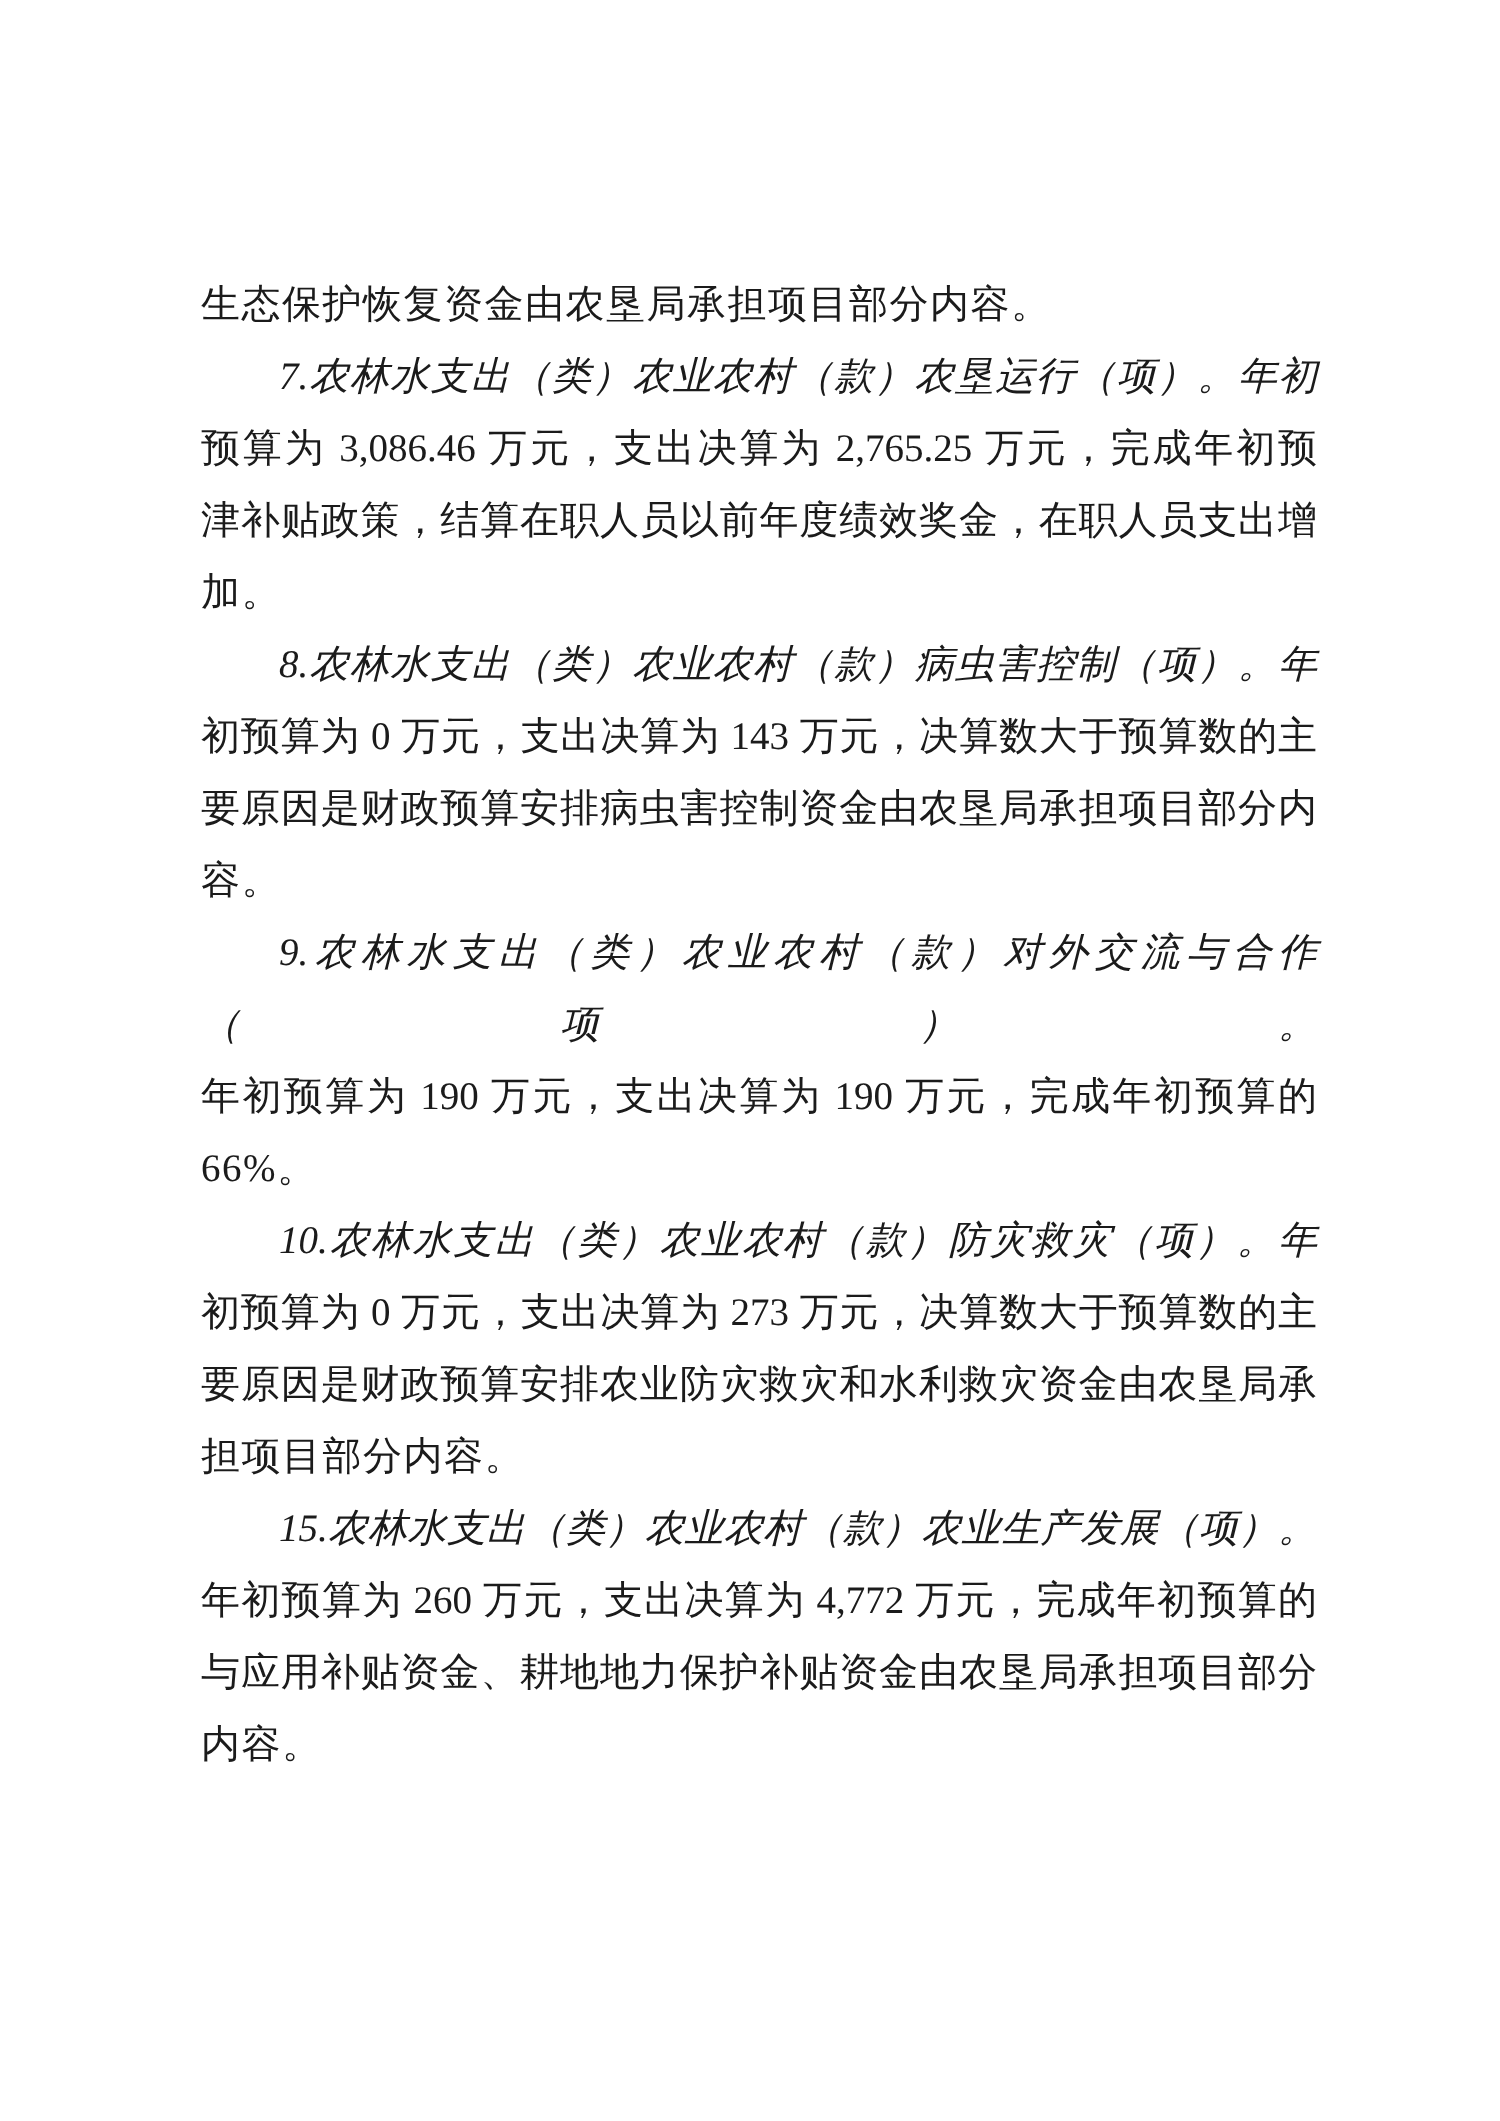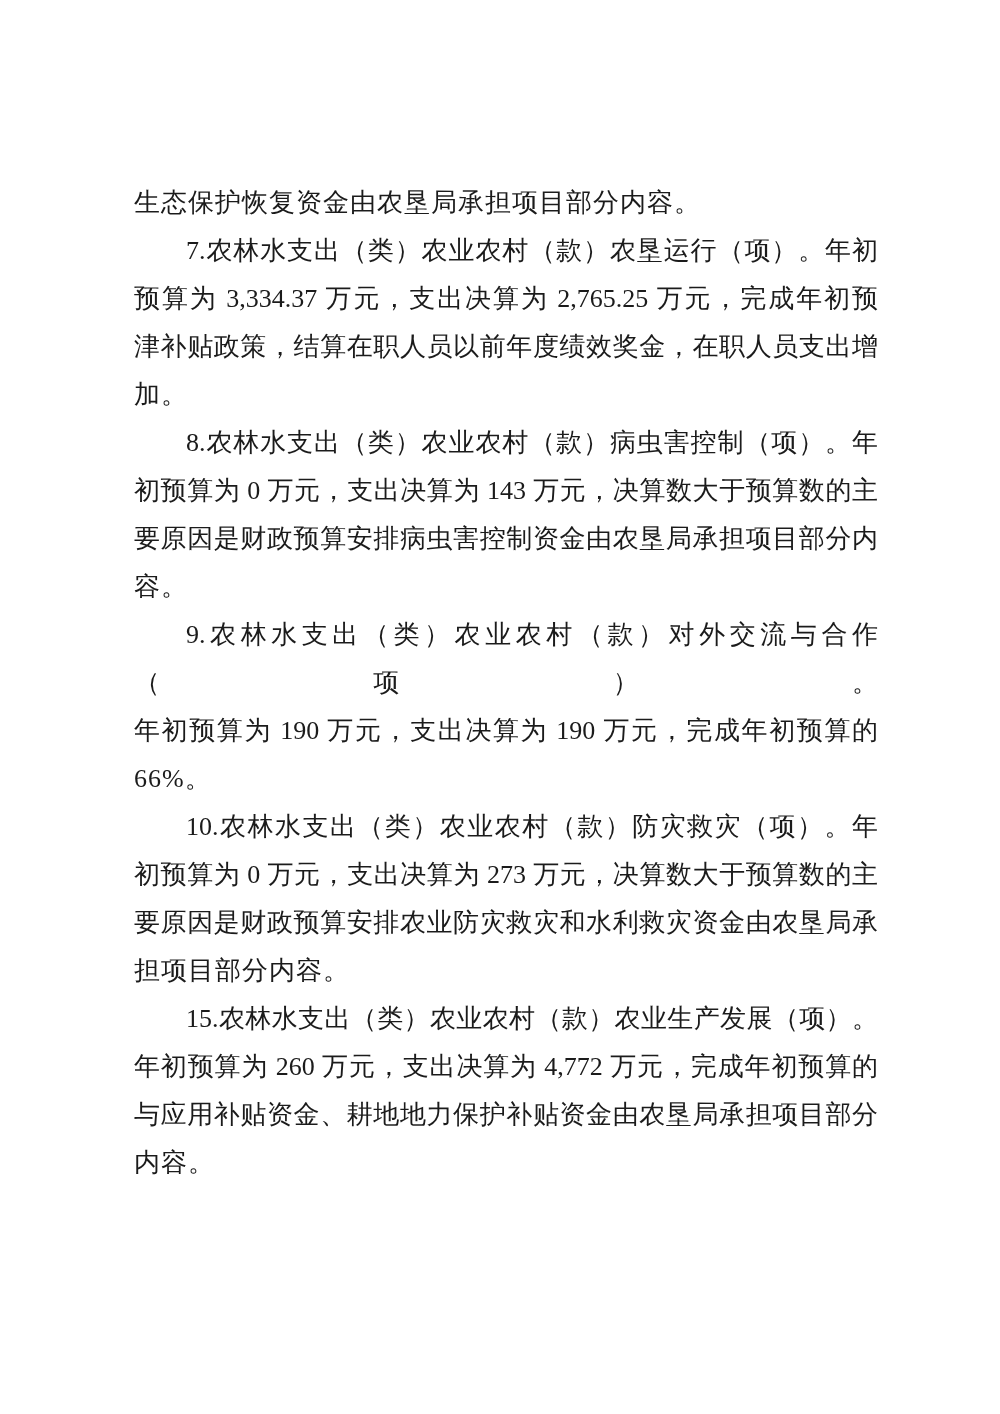--- a/index.html
+++ b/index.html
@@ -35,20 +35,21 @@
   }
   
   .line.fill {
     white-space: normal;
     text-align: justify;
     text-align-last: justify;
     letter-spacing: 0;
   }
   .line.indent {
     text-indent: 2em;
+    font-style: italic;
   }
   .page-number {
     position: absolute;
     top: 1244px;
     right: 128px;
     font-size: 24px;
     line-height: 30px;
     letter-spacing: 1px;
     color: var(--text-color);
   }
@@ -56,21 +57,21 @@
 </head>
 <body>
 
 <div class="page">
   <div class="content">
       <div class="paragraph">
         <div class="line">生态保护恢复资金由农垦局承担项目部分内容。</div>
       </div>
       <div class="paragraph">
         <div class="line fill indent">7.农林水支出（类）农业农村（款）农垦运行（项）。年初</div>
-        <div class="line fill">预算为 3,334.37 万元，支出决算为 2,765.25 万元，完成年初预</div>
+        <div class="line fill">预算为 3,086.46 万元，支出决算为 2,765.25 万元，完成年初预</div>
         <div class="line fill">津补贴政策，结算在职人员以前年度绩效奖金，在职人员支出增</div>
         <div class="line">加。</div>
       </div>
       <div class="paragraph">
         <div class="line fill indent">8.农林水支出（类）农业农村（款）病虫害控制（项）。年</div>
         <div class="line fill">初预算为 0 万元，支出决算为 143 万元，决算数大于预算数的主</div>
         <div class="line fill">要原因是财政预算安排病虫害控制资金由农垦局承担项目部分内</div>
         <div class="line">容。</div>
       </div>
       <div class="paragraph">

